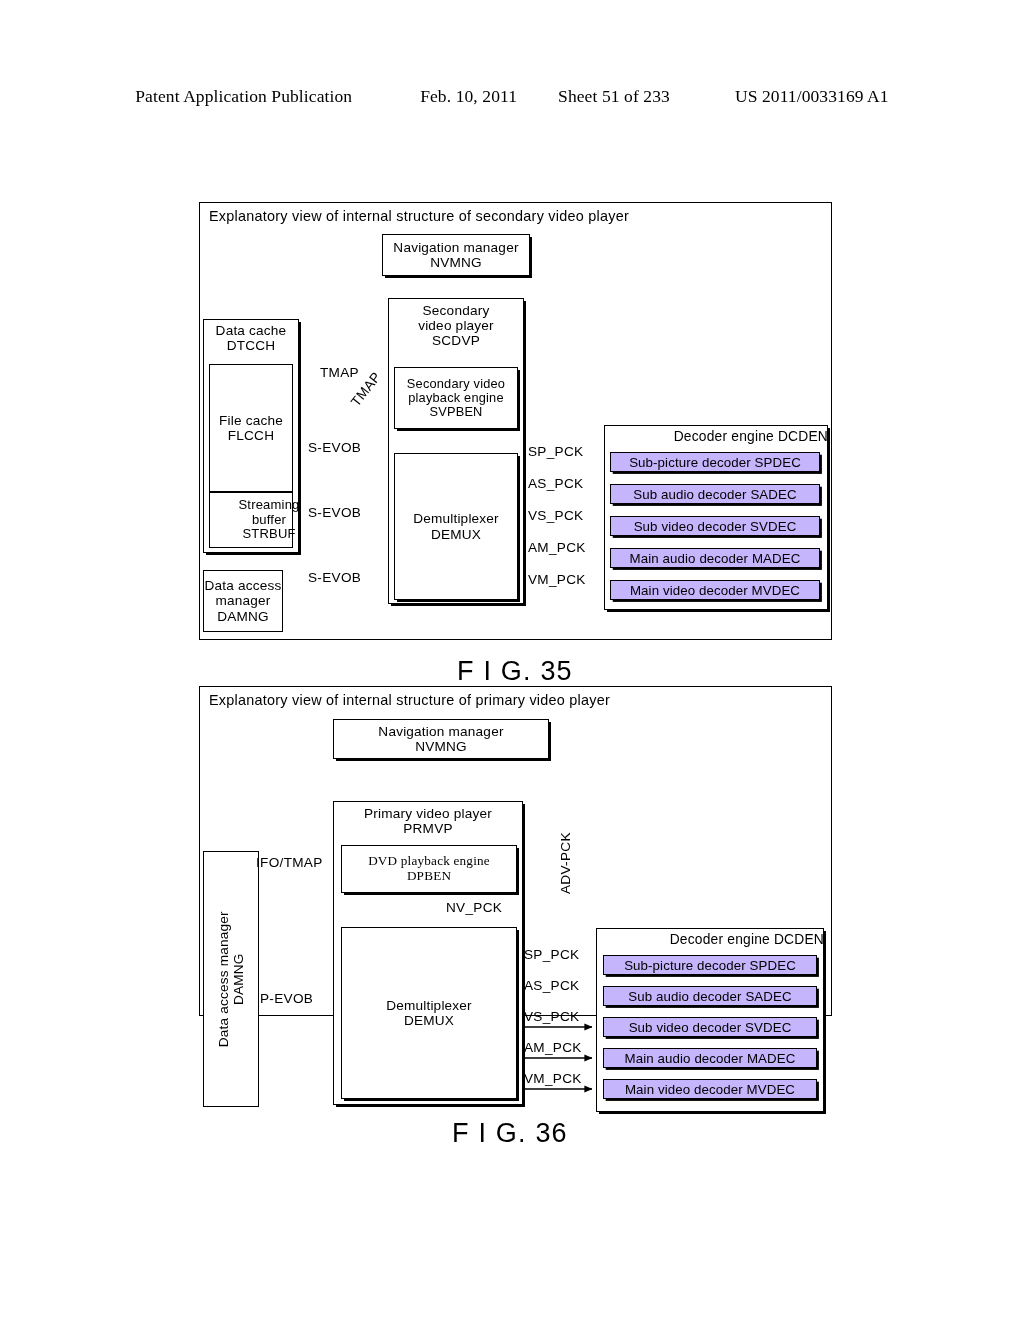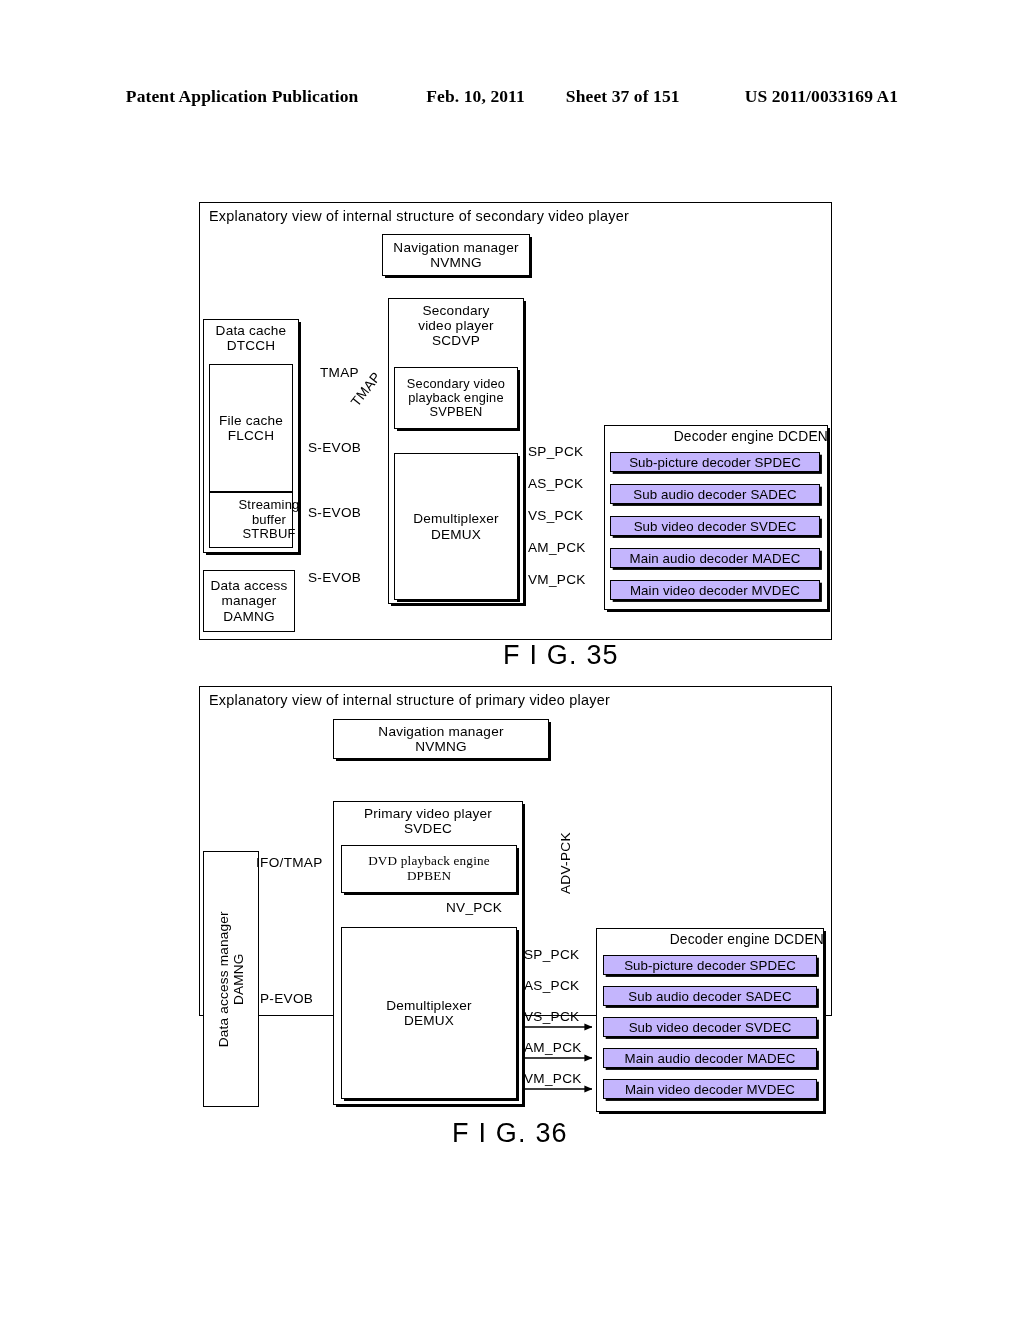--- a/index.html
+++ b/index.html
@@ -19,21 +19,21 @@
   
   #patent-header {
     position: absolute;
     left: 0; right: 0;
     top: 86px;
     height: 26px;
     display: flex;
     justify-content: center;
     align-items: baseline;
     font-family: "Liberation Serif", serif;
-    font-weight: bold;
+    font-weight: normal;
     font-size: 17.5px;
     letter-spacing: 0.1px;
     white-space: nowrap;
     gap: 28px;
   }
   #patent-header .hdr-pub { margin-right: 40px; }
   #patent-header .hdr-date { margin-right: 13px; }
   #patent-header .hdr-sheet { margin-right: 37px; }
 
   
@@ -55,21 +55,21 @@
     white-space: nowrap;
   }
 
   .fig-caption {
     position: absolute;
     font-family: "Liberation Sans", sans-serif;
     font-size: 27px;
     letter-spacing: 1.2px;
     white-space: nowrap;
   }
-  #fig35-caption { left: 457px; top: 640px; margin-left: 46px; }
+  #fig35-caption { left: 457px; top: 656px; }
   #fig36-caption { left: 452px; top: 1118px; }
 
   
   .box {
     position: absolute;
     box-sizing: border-box;
     border: 1.7px solid #000;
     background: #fff;
     display: flex;
     flex-direction: column;
@@ -131,21 +131,21 @@
     height: 1320px;
     pointer-events: none;
   }
 </style>
 </head>
 <body>
 
 <div id="patent-header">
   <span class="hdr-pub">Patent Application Publication</span>
   <span class="hdr-date">Feb. 10, 2011</span>
-  <span class="hdr-sheet">Sheet 37 of 151</span>
+  <span class="hdr-sheet">Sheet 51 of 233</span>
   <span class="hdr-num">US 2011/0033169 A1</span>
 </div>
 
 <svg class="arrow-layer" viewBox="0 0 1024 1320">
   <defs>
     <marker id="ah" markerWidth="9" markerHeight="8" refX="8.4" refY="4" orient="auto" markerUnits="userSpaceOnUse">
       <path d="M0,0 L9,4 L0,8 z" fill="#000"></path>
     </marker>
     <marker id="ahs" markerWidth="8" markerHeight="7.2" refX="7.6" refY="3.6" orient="auto" markerUnits="userSpaceOnUse">
       <path d="M0,0 L8,3.6 L0,7.2 z" fill="#000"></path>
@@ -229,21 +229,21 @@
   <span class="l">File cache</span>
   <span class="l">FLCCH</span>
 </div>
 
 <div class="box thin" style="left:209px; top:492px; width:84px; height:56px; font-size:13px;padding-left:36px;">
   <span class="l">Streaming</span>
   <span class="l">buffer</span>
   <span class="l">STRBUF</span>
 </div>
 
-<div class="box thin" style="left:203px; top:570px; width:92px; height:62px;">
+<div class="box thin" style="left:203px; top:570px; width:80px; height:62px;">
   <span class="l">Data access</span>
   <span class="l">manager</span>
   <span class="l">DAMNG</span>
 </div>
 
 <div class="box" style="left:604px; top:425px; width:224px; height:185px; justify-content:flex-start; padding-top:2px;">
 </div>
 <div class="engine-title" style="left:604px; top:429px; width:224px;">Decoder engine DCDEN</div>
 
 <div class="decbox" style="left:610px; top:452px; width:210px; height:20px;">
@@ -280,21 +280,21 @@
   <div class="fig-title">Explanatory view of internal structure of primary video player</div>
 </div>
 
 <div class="box" style="left:333px; top:719px; width:216px; height:40px;">
   <span class="l">Navigation manager</span>
   <span class="l">NVMNG</span>
 </div>
 
 <div class="box" style="left:333px; top:801px; width:190px; height:304px; justify-content:flex-start; padding-top:4px;">
   <span class="l">Primary video player</span>
-  <span class="l">SVDEC</span>
+  <span class="l">PRMVP</span>
 </div>
 
 <div class="box" style="left:341px; top:845px; width:176px; height:48px; font-size:13.2px;font-family:Liberation Serif, serif;">
   <span class="l">DVD playback engine</span>
   <span class="l">DPBEN</span>
 </div>
 
 <div class="box" style="left:341px; top:927px; width:176px; height:172px;">
   <span class="l">Demultiplexer</span>
   <span class="l">DEMUX</span>

